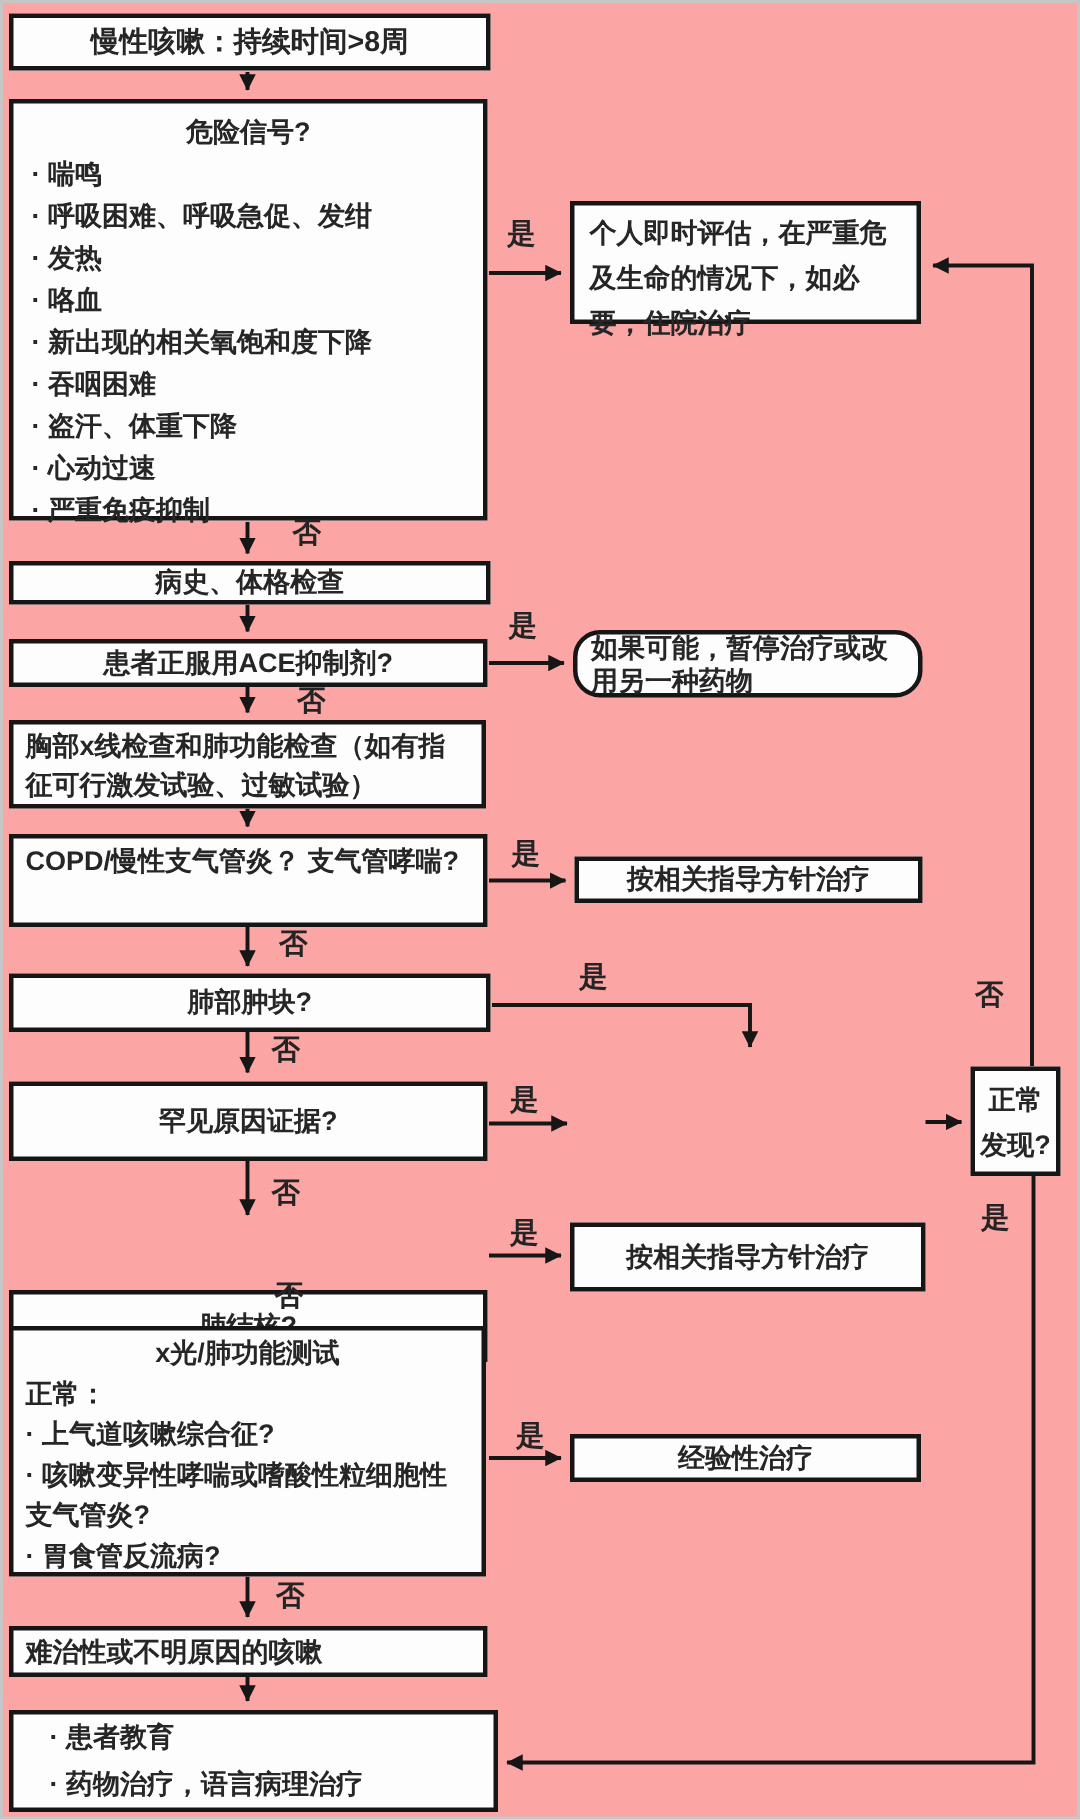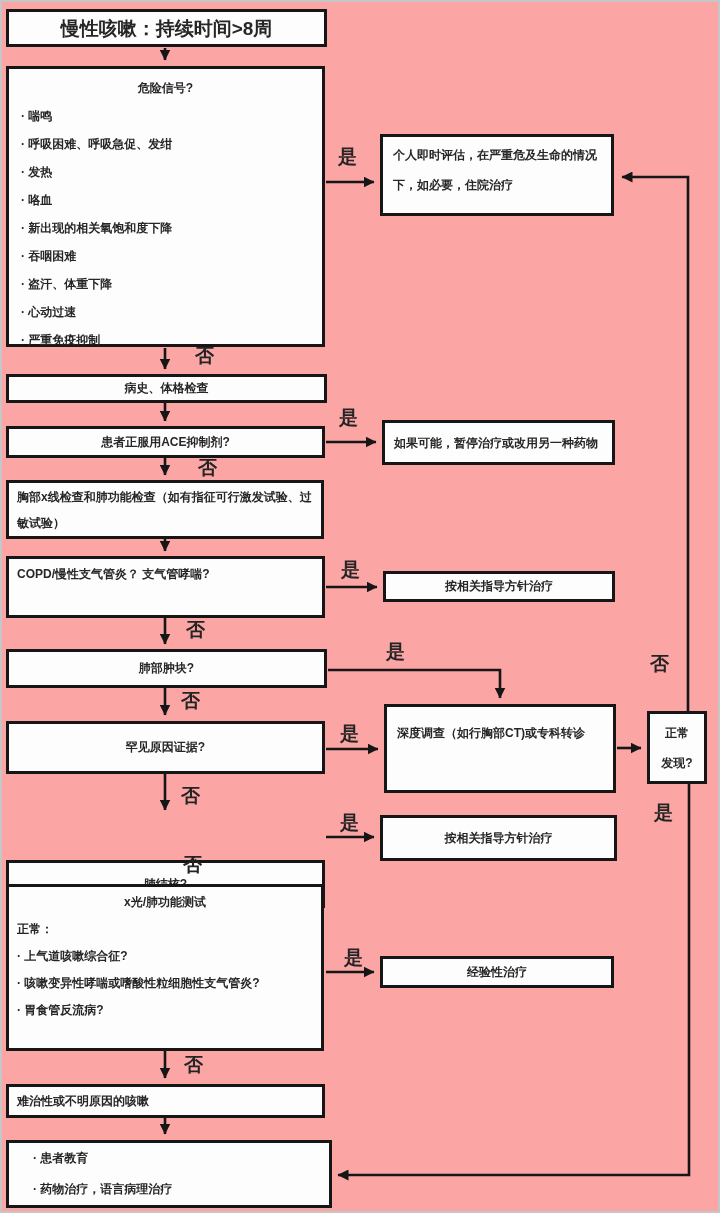--- a/index.html
+++ b/index.html
@@ -8,21 +8,21 @@
     background:#fca5a5;box-sizing:border-box;
     border:2px solid #c6c6c6;
     font-family:"Liberation Sans","DejaVu Sans",sans-serif;
     color:#262626;font-weight:600;
     overflow:hidden;
   }
   #lines{position:absolute;left:0;top:0;width:720px;height:1213px;z-index:1;}
   .box{
     position:absolute;z-index:2;box-sizing:border-box;
     background:#fdfdfd;border:3px solid #161616;
-    font-size:12px;line-height:27px;
+    font-size:18px;line-height:27px;
   }
   .center{display:flex;align-items:center;justify-content:center;text-align:center;}
   .vcenter{display:flex;flex-direction:column;justify-content:center;}
   .lbl{
     position:absolute;z-index:3;font-size:19px;line-height:19px;
     color:#242424;font-weight:700;
   }
   .btitle{text-align:center;line-height:28px;}
   .blist .li{line-height:28px;}
   #node-danger{padding:5px 12px 0 12px;}
@@ -112,25 +112,24 @@
 
   <div class="box" id="node-refractory" style="left:4px;top:1082px;width:319px;height:34px;">难治性或不明原因的咳嗽</div>
 
   <div class="box" id="node-education" style="left:4px;top:1138px;width:326px;height:68px;">
     <div class="li">· 患者教育</div>
     <div class="li">· 药物治疗，语言病理治疗</div>
   </div>
 
   <div class="box" id="node-assess" style="left:378px;top:132px;width:234px;height:82px;">个人即时评估，在严重危及生命的情况下，如必要，住院治疗</div>
 
-  <div class="box vcenter" id="node-ace-action" style="left:380px;top:418px;width:233px;height:45px;">如果可能，暂停治疗或改用另一种药物</div>
+  <div class="box vcenter" id="node-ace-action" style="left:380px;top:418px;width:233px;height:45px;border-radius:18px;">如果可能，暂停治疗或改用另一种药物</div>
 
   <div class="box center" id="node-copd-action" style="left:381px;top:569px;width:232px;height:31px;">按相关指导方针治疗</div>
 
-  <div class="box" id="node-investigate" style="left:382px;top:702px;width:232px;height:89px;">深度调查（如行胸部CT)或专科转诊</div>
 
   <div class="box vcenter" id="node-normal" style="left:645px;top:709px;width:60px;height:73px;">
     <div>正常</div>
     <div>发现?</div>
   </div>
 
   <div class="box center" id="node-tb-action" style="left:378px;top:813px;width:237px;height:46px;">按相关指导方针治疗</div>
 
   <div class="box center" id="node-empiric" style="left:378px;top:954px;width:234px;height:32px;">经验性治疗</div>
 

